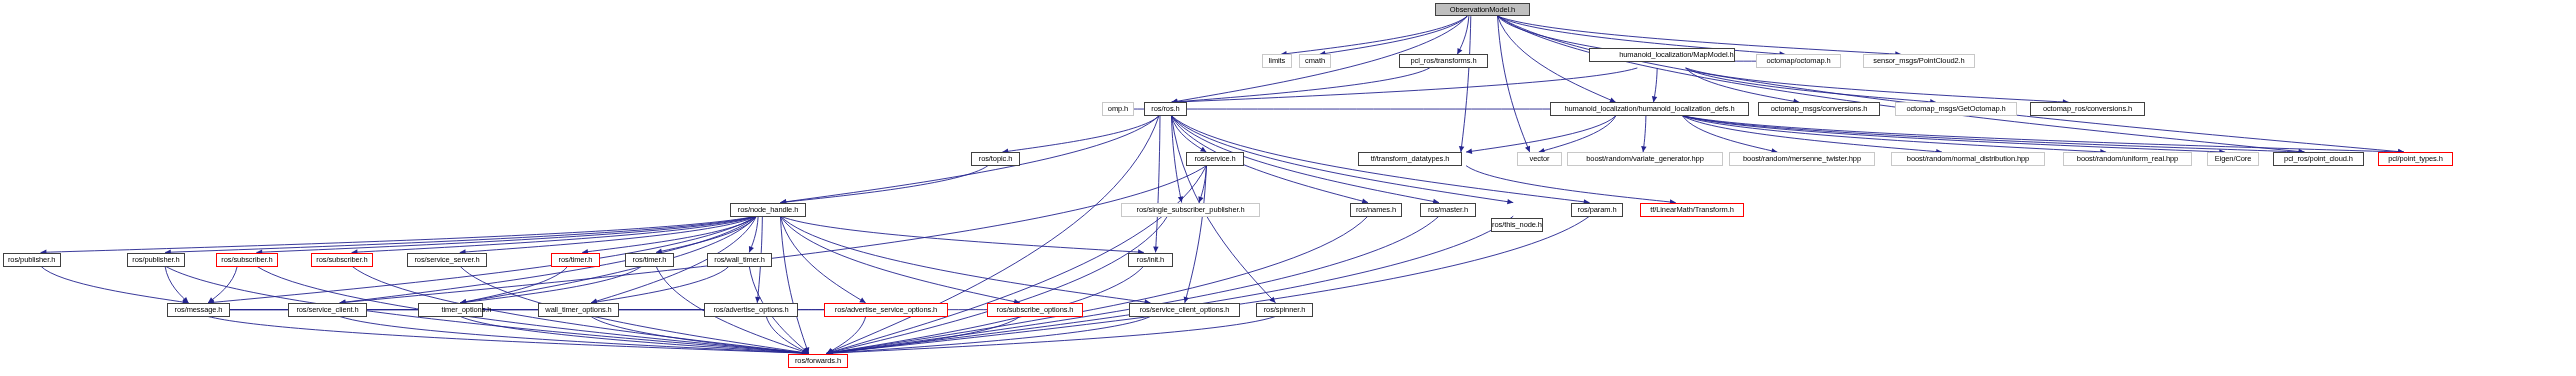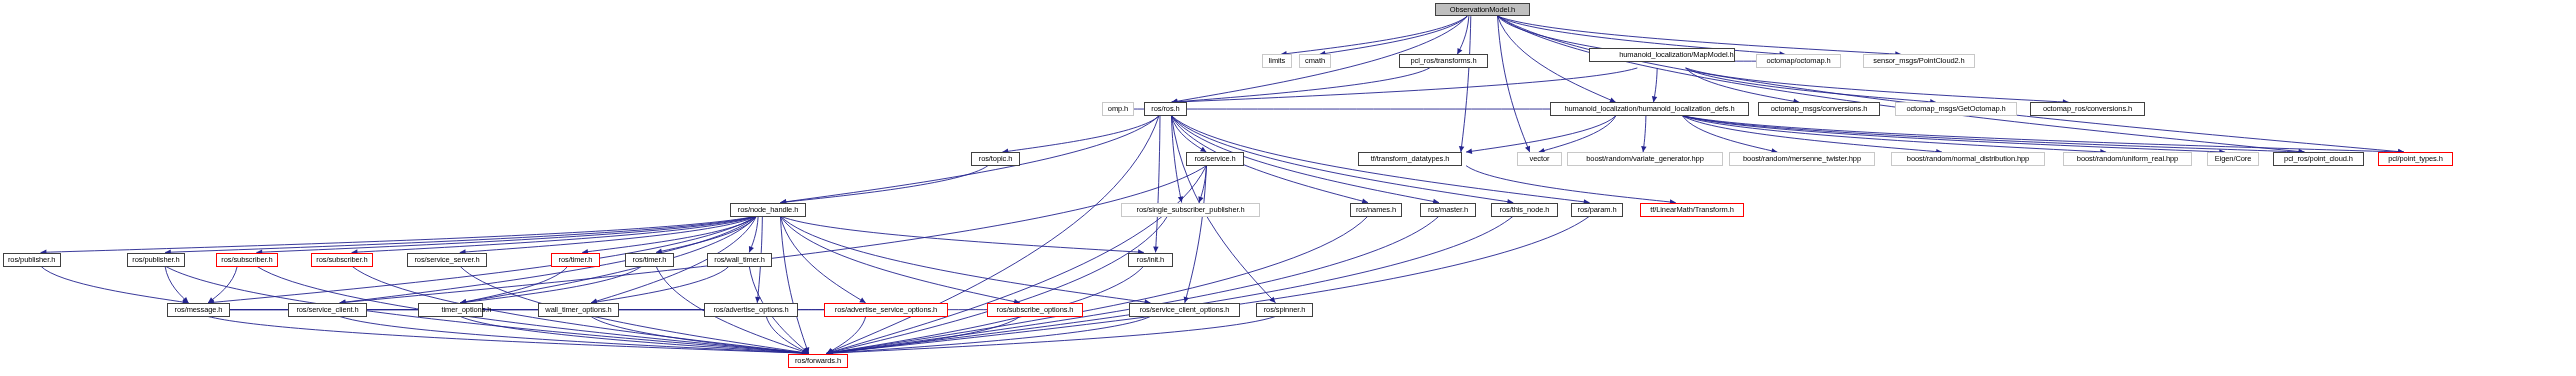--- a/index.html
+++ b/index.html
@@ -336,21 +336,21 @@
       </div>
       <div class="node " style="left: 1121px; top: 203px; width: 139px;">
         <span>ros/single_subscriber_publisher.h</span>
       </div>
       <div class="node solid" style="left: 1350px; top: 203px; width: 52px;">
         <span>ros/names.h</span>
       </div>
       <div class="node solid" style="left: 1420px; top: 203px; width: 56px;">
         <span>ros/master.h</span>
       </div>
-      <div class="node solid" style="left: 1491px; top: 203px; width: 67px;">
+      <div class="node solid" style="left: 1491px; top: 218px; width: 52px;">
         <span>ros/this_node.h</span>
       </div>
       <div class="node solid" style="left: 1571px; top: 203px; width: 52px;">
         <span>ros/param.h</span>
       </div>
       <div class="node redborder" style="left: 1640px; top: 203px; width: 104px;">
         <span>tf/LinearMath/Transform.h</span>
       </div>
       <div class="node solid" style="left: 2.6px; top: 253px; width: 58px;">
         <span>ros/publisher.h</span>

